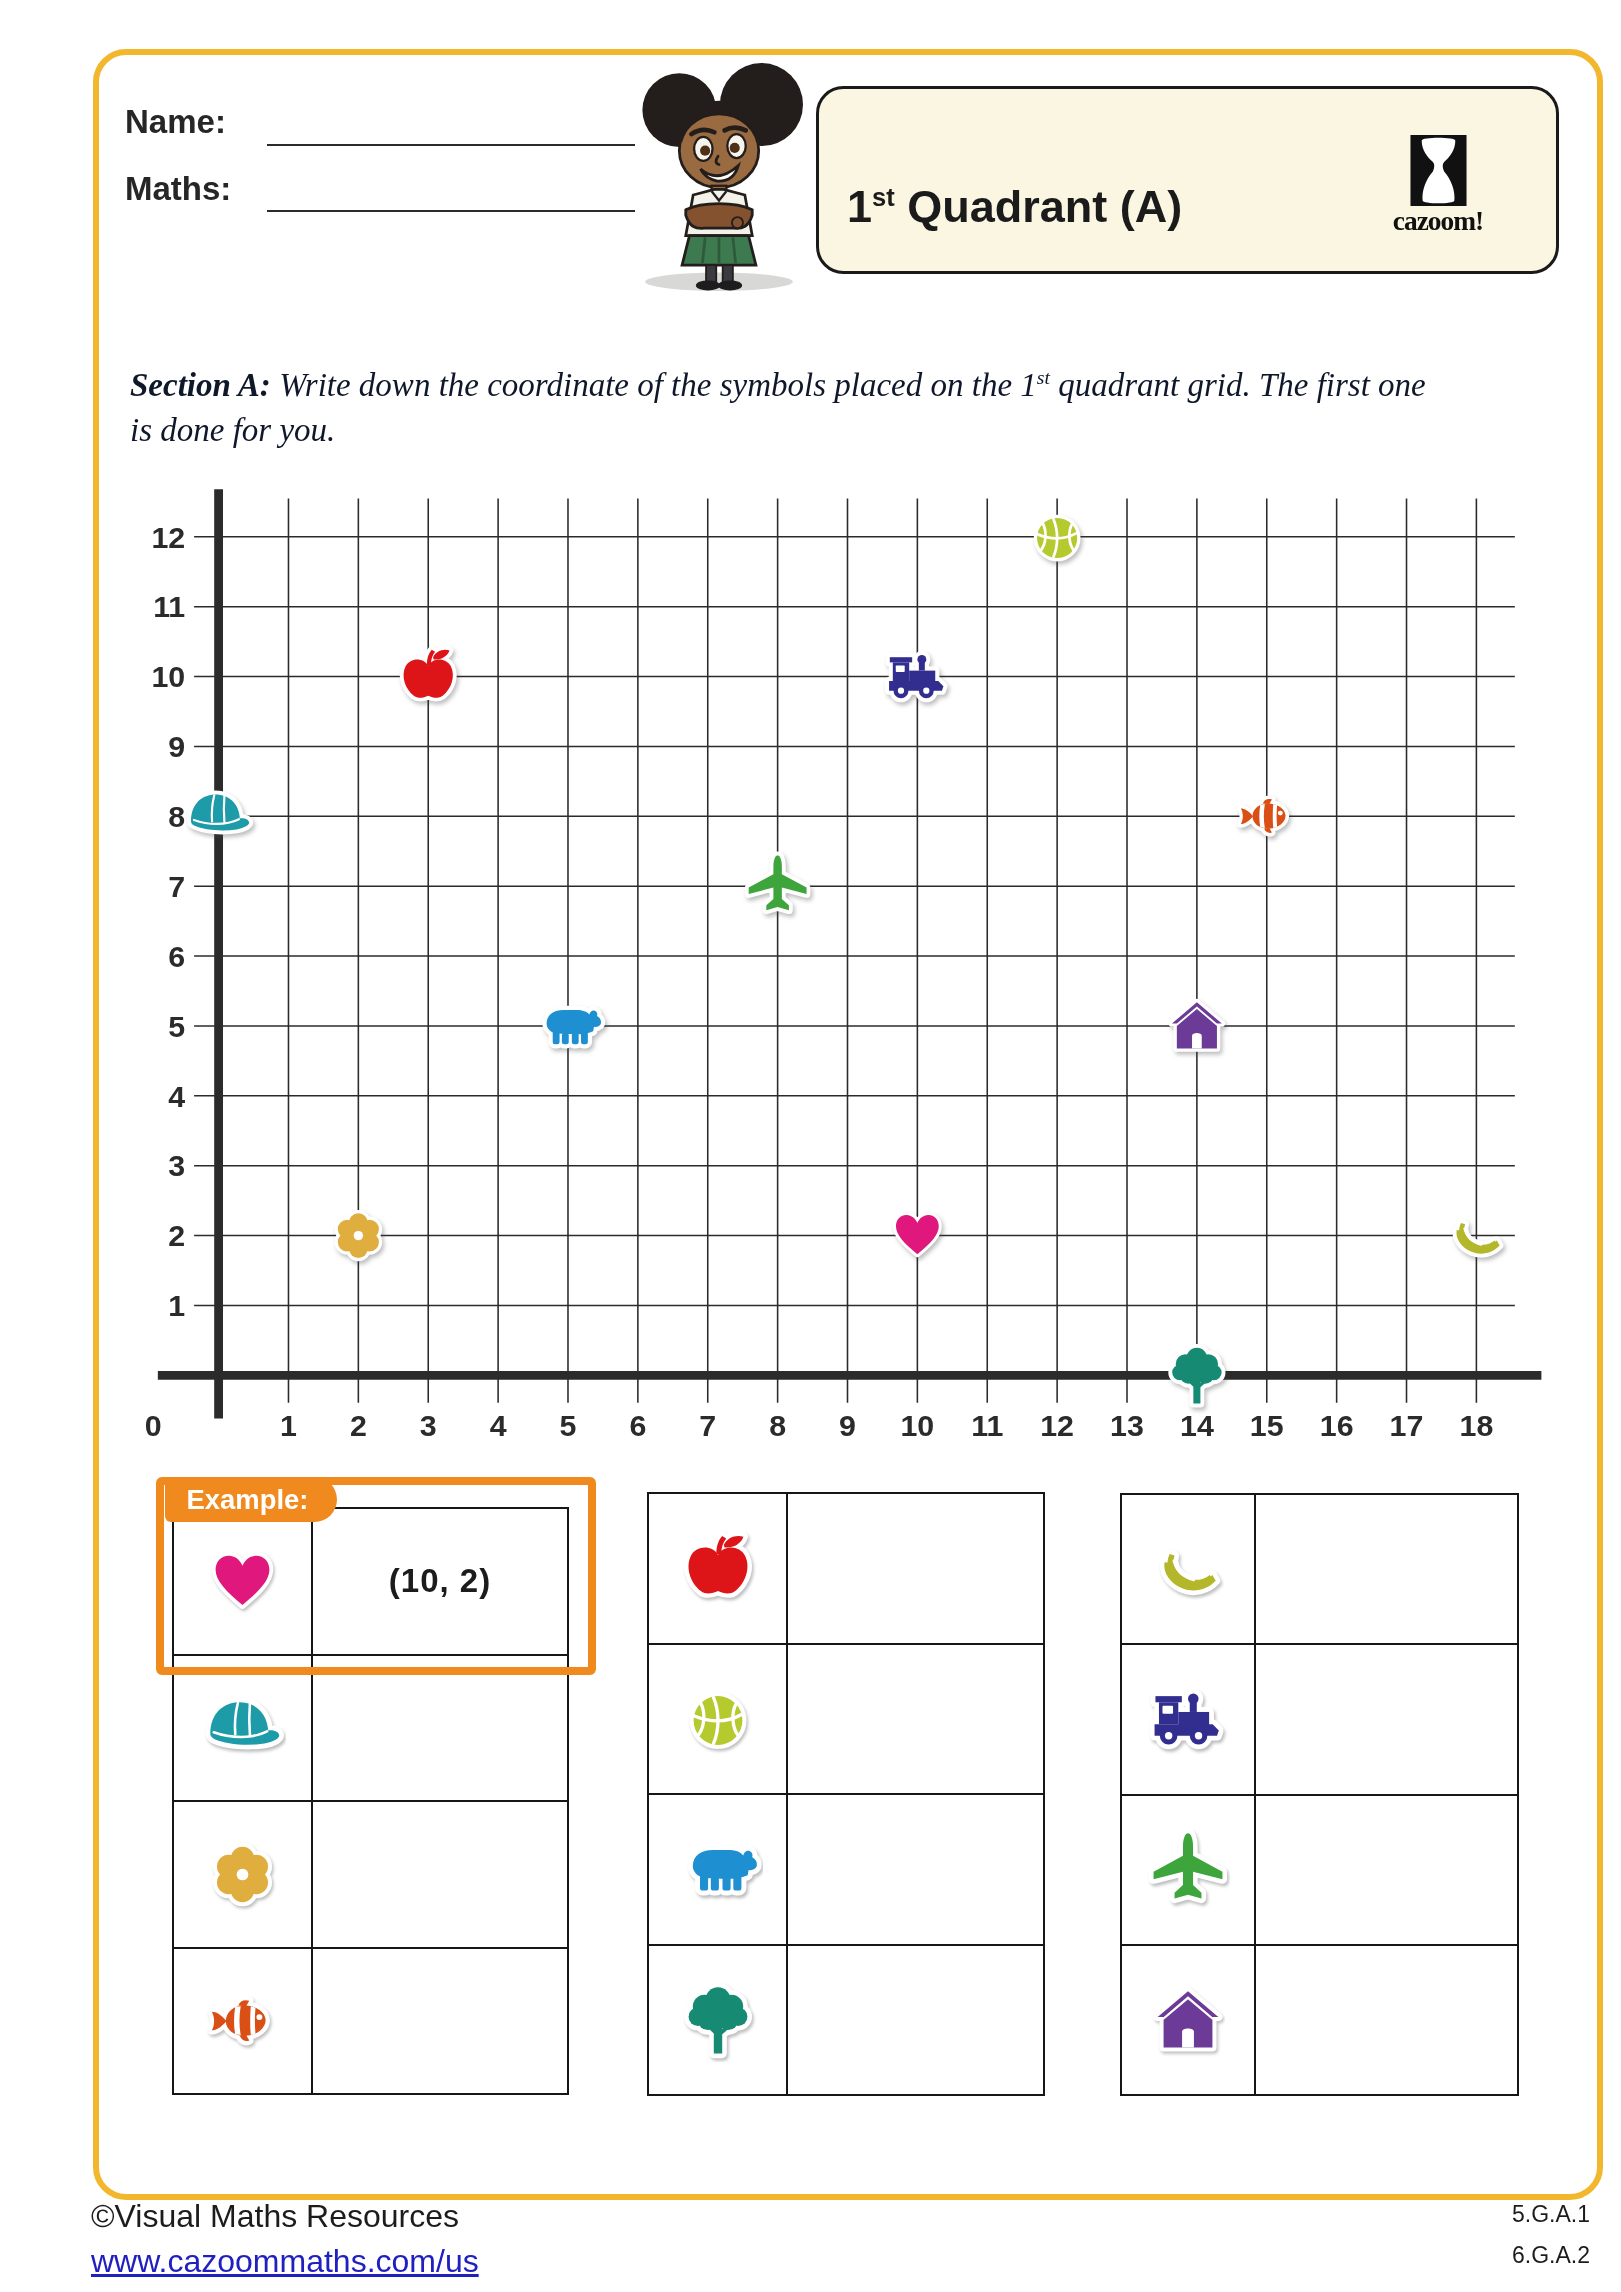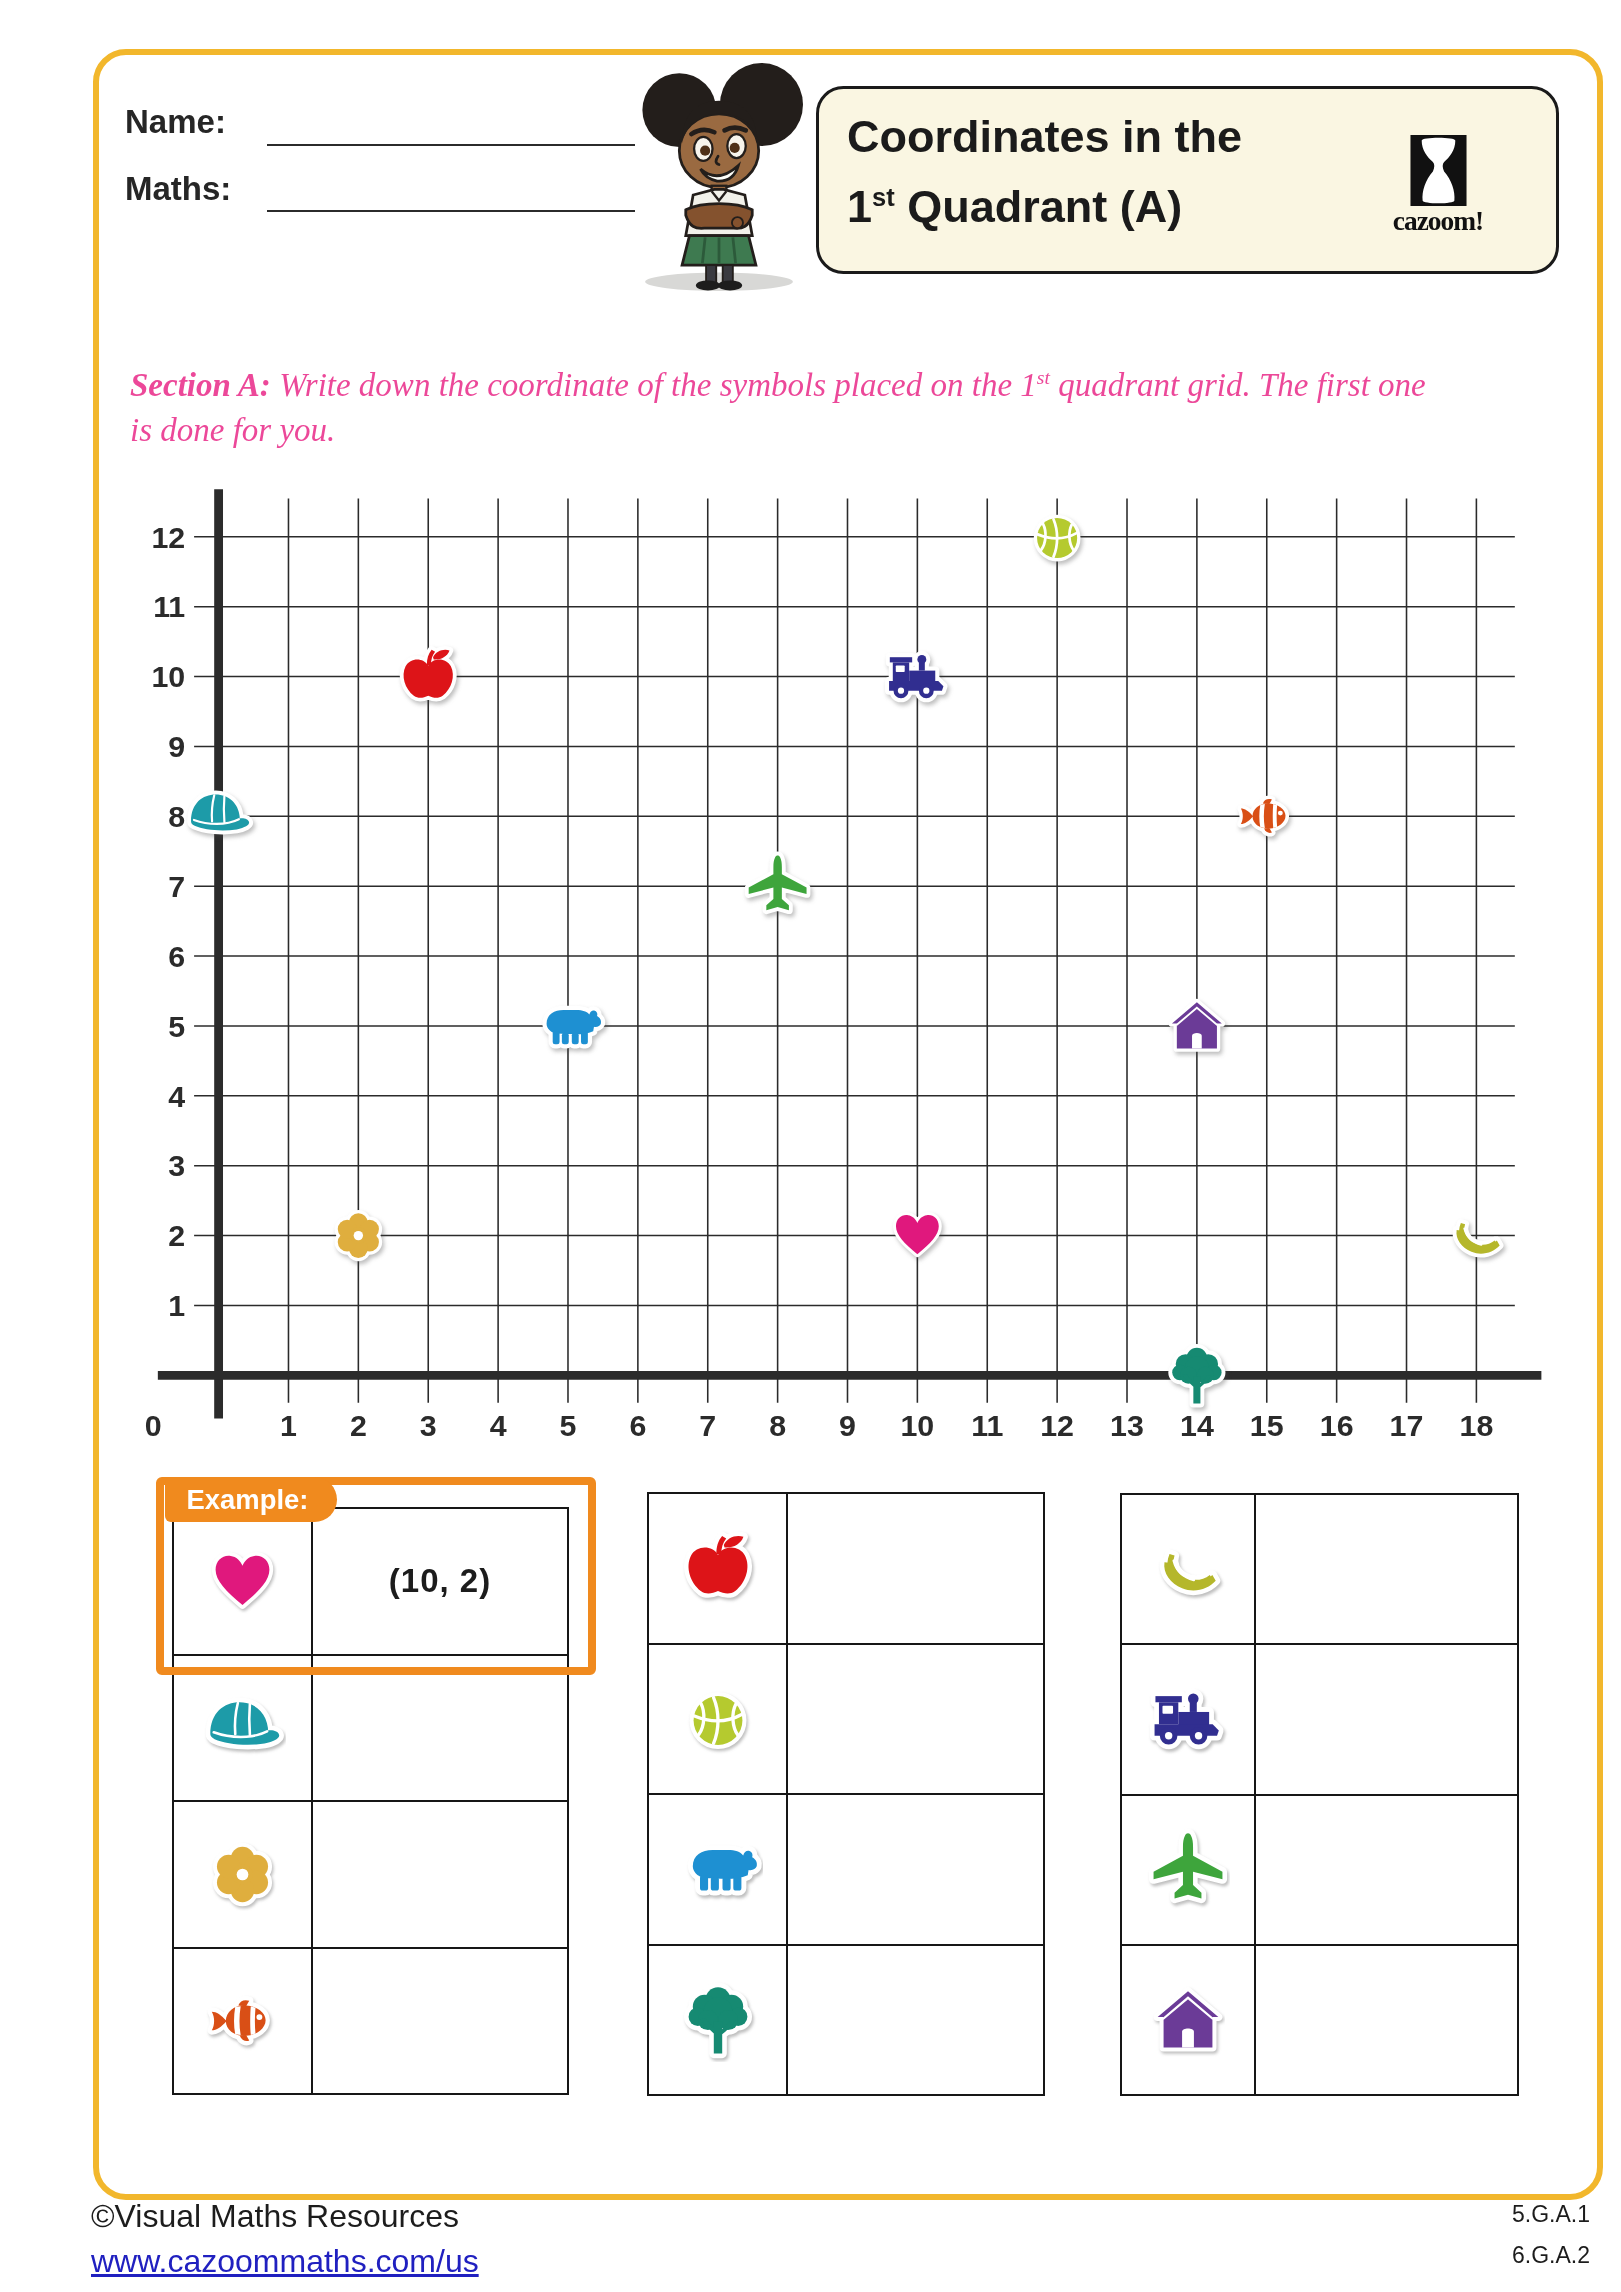--- a/index.html
+++ b/index.html
@@ -14,21 +14,21 @@
   .write-line{border-bottom:2.9px solid #2b2b2b;height:33px;}
   .title-box{left:784px;top:86px;width:743px;height:188px;background:#FAF6E2;
              border:3.9px solid #1a1a1a;border-radius:27.4px;box-sizing:border-box;}
   .title-text{left:815px;top:106px;font-size:45px;font-weight:bold;color:#1b1b1b;line-height:61px;}
   .title-text sup{font-size:25.5px;}
   .logo{left:1352px;top:135px;width:108px;text-align:center;}
   .logo-mark{display:block;margin:0 auto;}
   .logo-text{font-family:"Liberation Serif",serif;font-weight:bold;font-size:27.4px;color:#111;letter-spacing:-1px;}
   
   .section{left:98px;top:355px;width:1451px;font-family:"Liberation Serif",serif;
-           font-style:italic;font-size:33px;line-height:45px;color:#ec4899;}
+           font-style:italic;font-size:33px;line-height:45px;color:#0f172a;}
   .section b{font-weight:bold;}
   .section sup{font-size:19.6px;}
   
   #grid-svg{left:0;top:0;}
   #grid-svg text{font-family:"Liberation Sans",sans-serif;font-weight:bold;fill:#2b2b2b;}
   
   .o{fill:#fff;stroke:#fff;stroke-width:11;stroke-linejoin:round;stroke-linecap:round;}
   .f{fill:currentColor;stroke:none;}
   .w{fill:#ffffff;stroke:none;}
   .wl{fill:none;stroke:#ffffff;stroke-width:4.5;stroke-linecap:round;}
@@ -223,21 +223,21 @@
     <path d="M68 200 L132 200 L140 232 L60 232 Z" fill="#3E7A50" stroke="#231e1b" stroke-width="3"></path>
     <path d="M85 202 L82 230 M100 202 L100 230 M115 202 L118 230" stroke="#2c5a3a" stroke-width="3"></path>
     <rect x="86" y="232" width="11" height="20" fill="#3A3A40" stroke="#231e1b" stroke-width="2"></rect>
     <rect x="104" y="232" width="11" height="20" fill="#3A3A40" stroke="#231e1b" stroke-width="2"></rect>
     <ellipse cx="88" cy="254" rx="13" ry="5.5" fill="#1d1d1d"></ellipse>
     <ellipse cx="112" cy="254" rx="13" ry="5.5" fill="#1d1d1d"></ellipse>
   </svg>
 
   <div class="abs title-box"></div>
   <div class="abs title-text">
-    <span>Coordinates in the</span><br>
+    <br>
     <span>1</span><sup>st</sup><span> Quadrant (A)</span>
   </div>
   <div class="abs logo">
     <svg class="logo-mark" width="57" height="71" viewBox="0 0 60 76">
       <rect x="0" y="0" width="60" height="76" fill="#111111"></rect>
       <path d="M12 6 C12 2 48 2 48 6 C48 16 42 24 36 29 C34 31 34 35 36 39 C44 48 48 60 47 70 C47 74 13 74 13 70 C12 60 16 48 24 39 C26 35 26 31 24 29 C18 24 12 16 12 6 Z" fill="#ffffff"></path>
     </svg>
     <span class="logo-text">cazoom!</span>
   </div>
 

